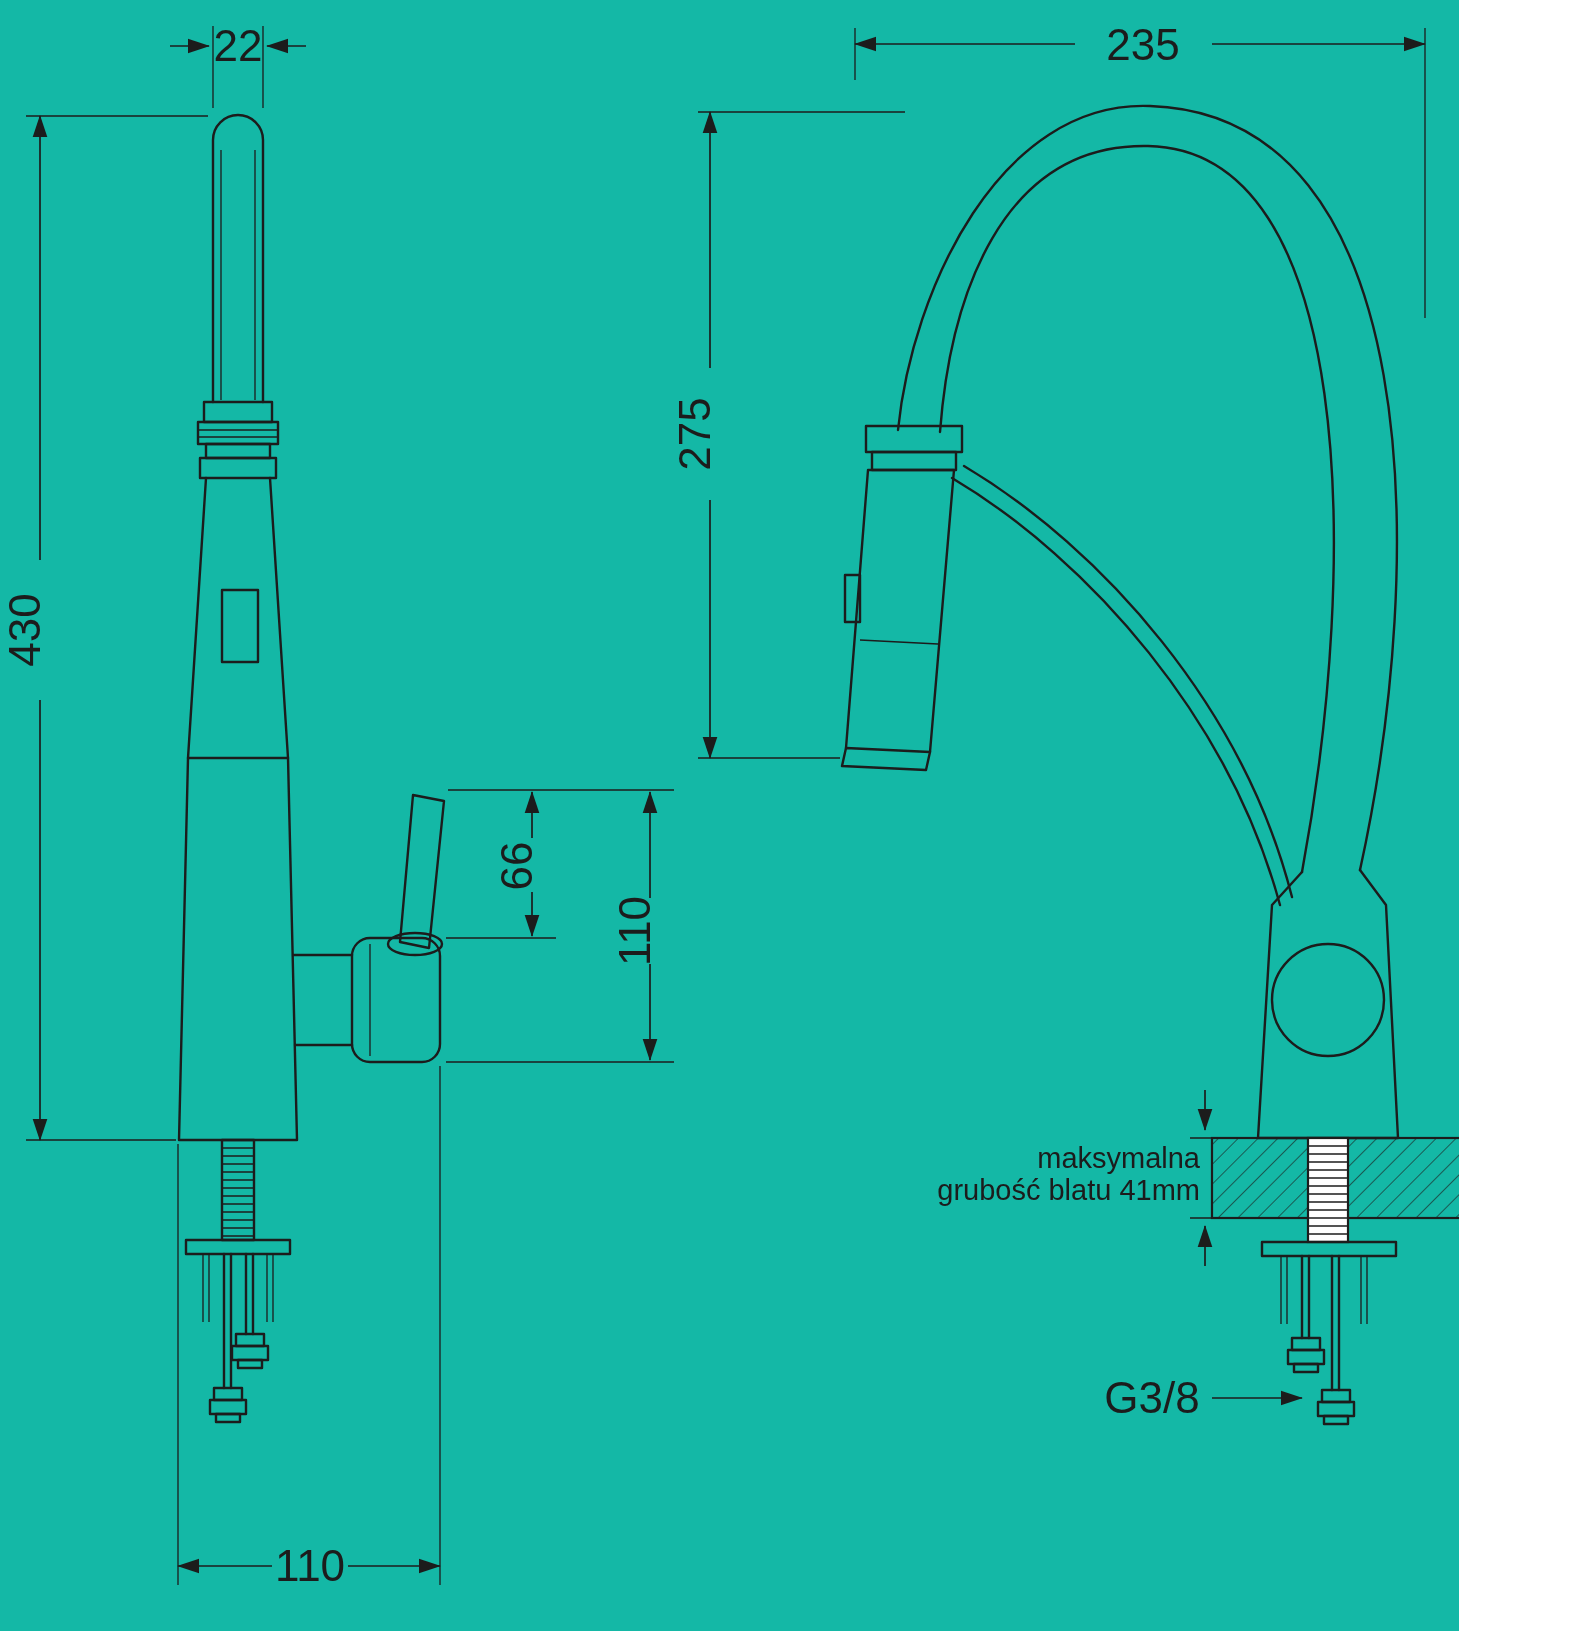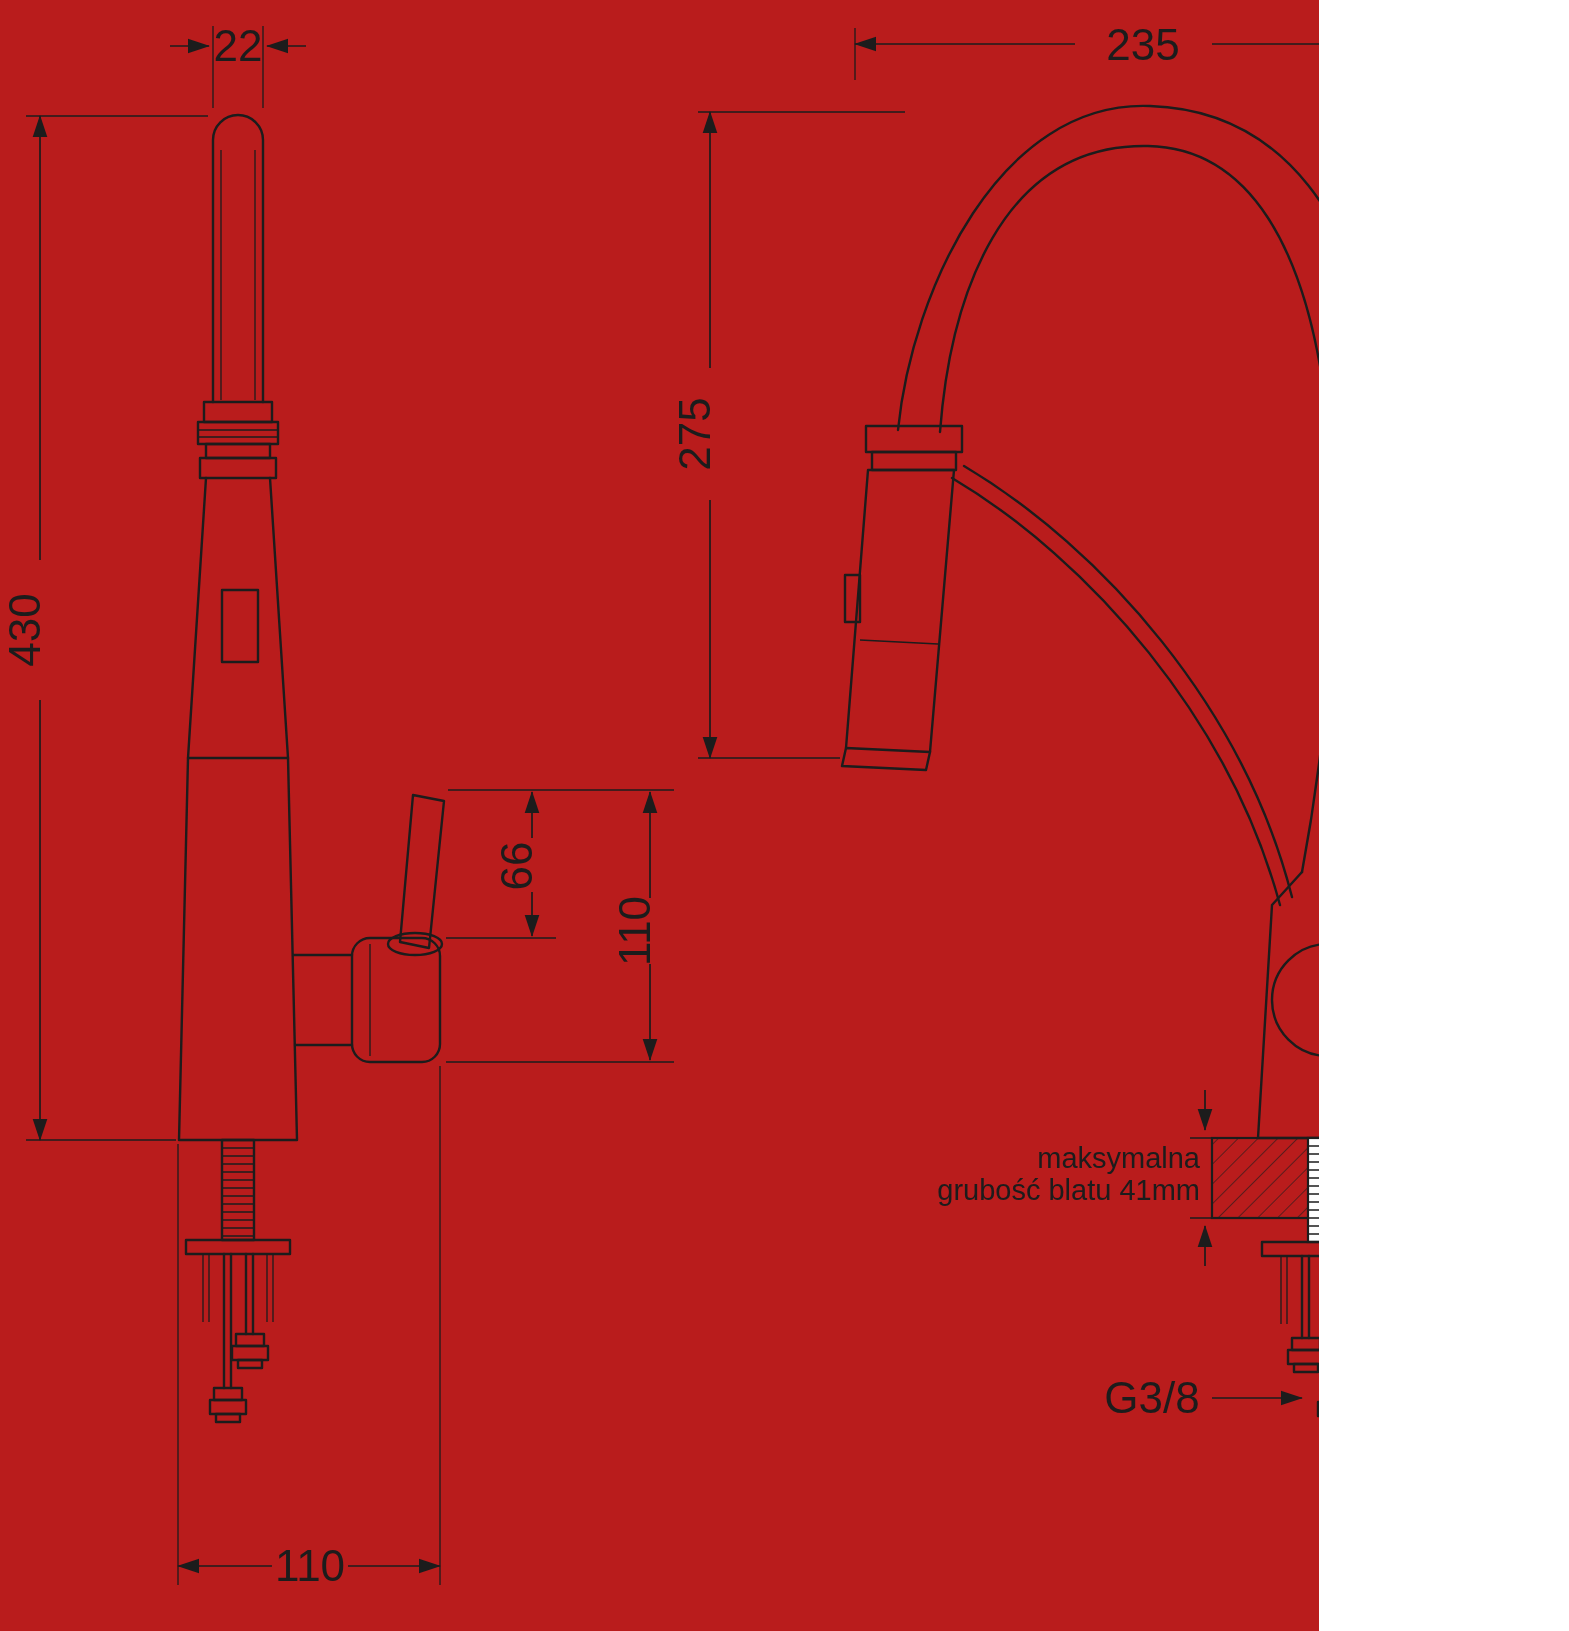--- a/index.html
+++ b/index.html
@@ -1,16 +1,16 @@
 <!DOCTYPE html>
 <html><head>
 <meta charset="utf-8">
 <style>
   html,body{margin:0;padding:0;background:#ffffff;}
-  .stage{position:relative;width:1319px;height:1631px;background:#b91c1c;overflow:hidden;
+  .stage{position:relative;width:1459px;height:1631px;background:#14b8a6;overflow:hidden;
          font-family:"Liberation Sans",sans-serif;}
   svg{display:block;}
   .o  {fill:none;stroke:#1c1c1c;stroke-width:2.4;stroke-linejoin:round;stroke-linecap:round;}
   .ot {fill:none;stroke:#1c1c1c;stroke-width:1.3;}
   .d  {fill:none;stroke:#1c1c1c;stroke-width:1.7;}
   .wh {fill:#ffffff;stroke:#1c1c1c;stroke-width:2.2;}
   .band{fill:url(#hatch);stroke:#1c1c1c;stroke-width:2.2;}
   .lbl{font-family:"Liberation Sans",sans-serif;font-size:44px;fill:#1c1c1c;}
   .lbl-s{font-family:"Liberation Sans",sans-serif;font-size:29px;fill:#1c1c1c;}
 </style>

